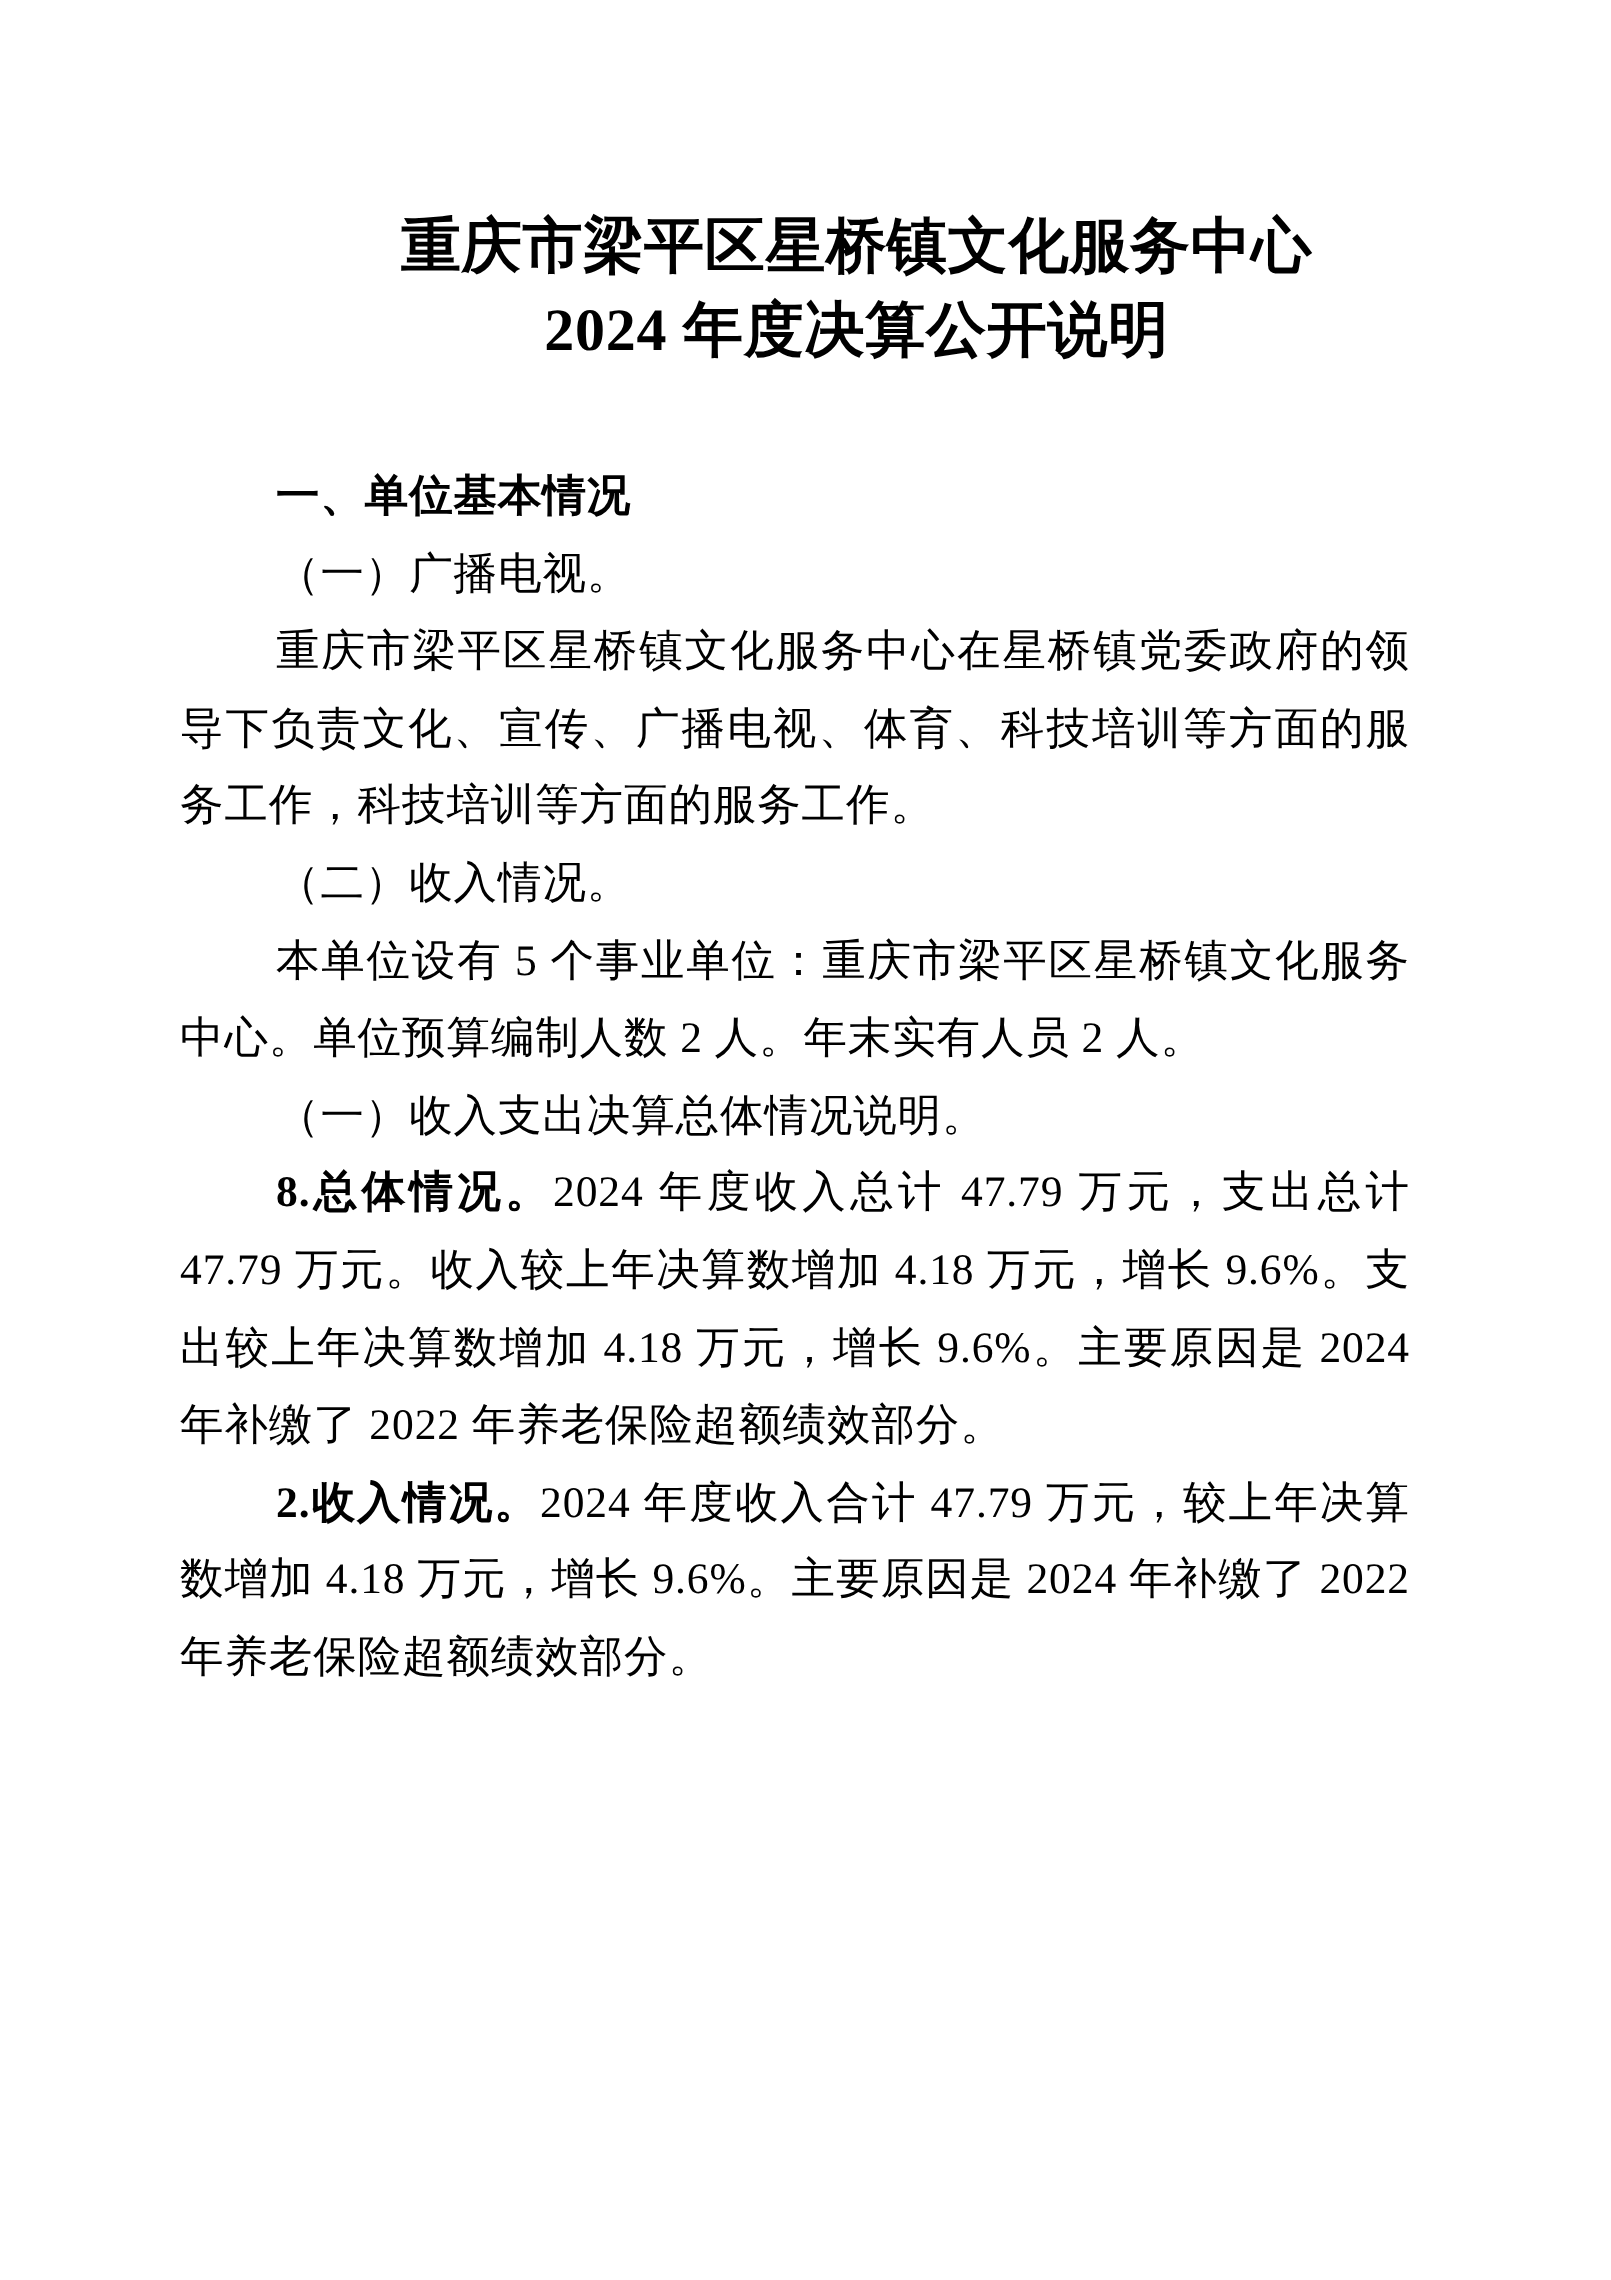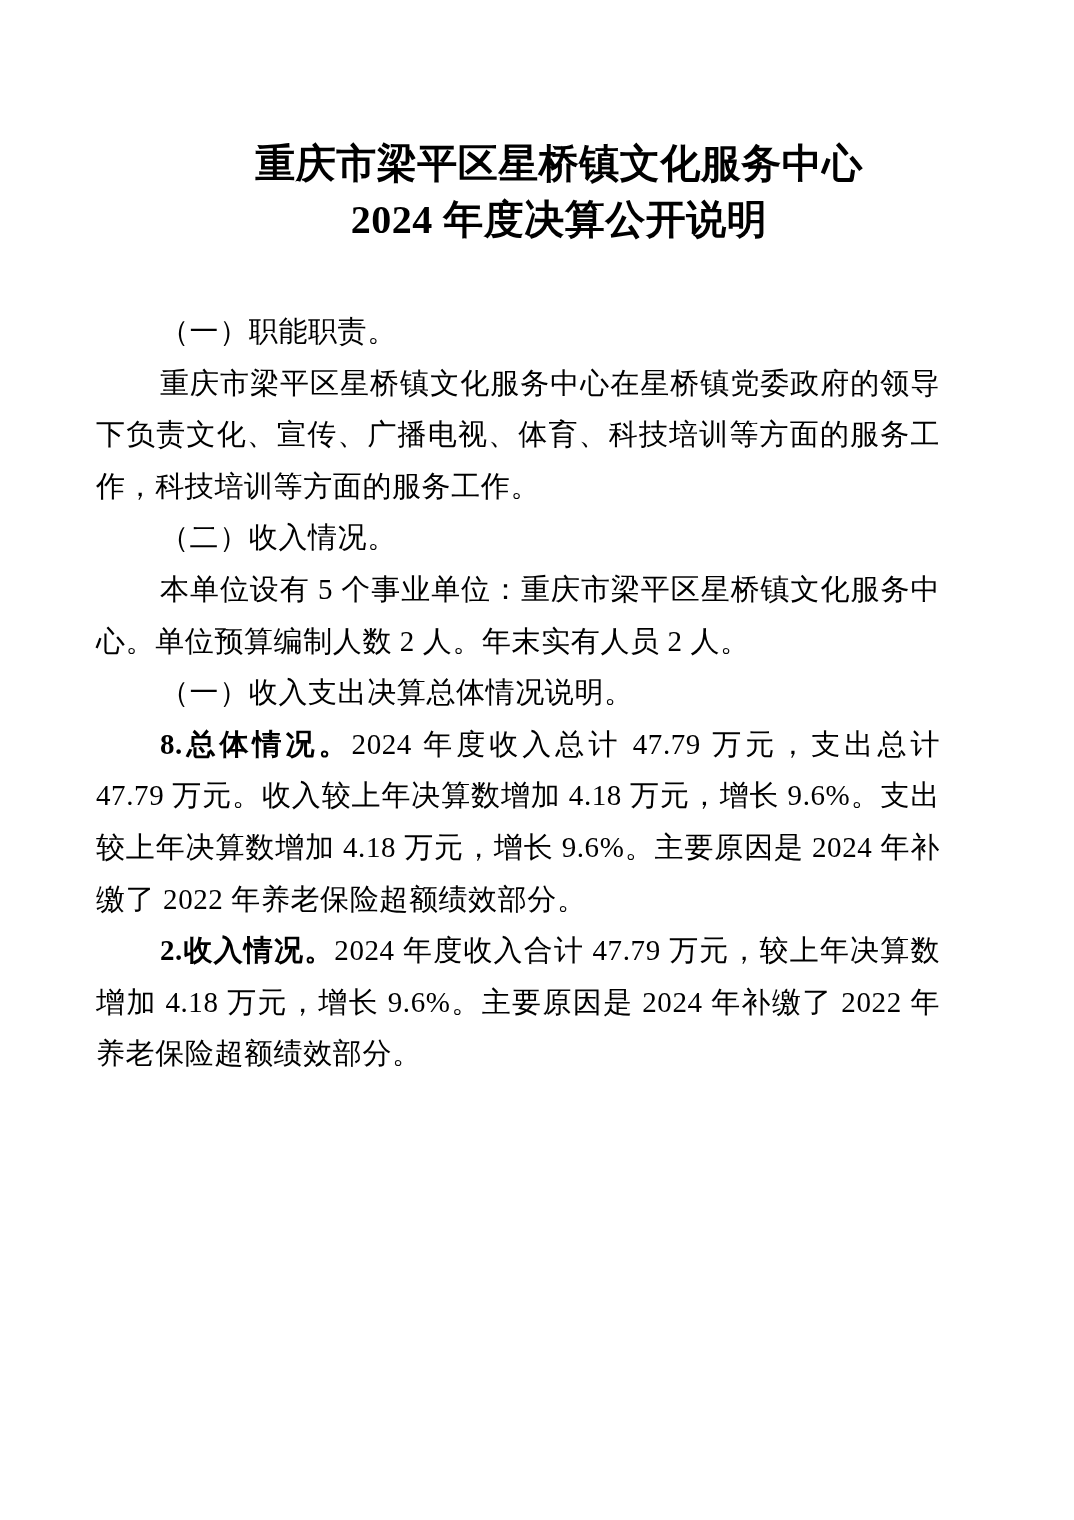--- a/index.html
+++ b/index.html
@@ -7,21 +7,21 @@
     padding: 0;
     background: #ffffff;
   }
   .page {
     position: relative;
     width: 1074px;
     height: 1520px;
     background: #ffffff;
     color: #000000;
     box-sizing: border-box;
-    padding: 136px 134px 0 96px;
+    padding: 136px 134px 0 120px;
     overflow: hidden;
     font-family: "Liberation Serif", "DejaVu Serif", serif;
   }
   .title-block {
     text-align: center;
     padding-left: 82px;          
     font-weight: bold;
     font-size: 40px;
     line-height: 56px;
     letter-spacing: 0.5px;
@@ -53,22 +53,23 @@
 
 <div class="page">
 
   <header class="title-block">
     <div>重庆市梁平区星桥镇文化服务中心</div>
     <div>2024 年度决算公开说明</div>
   </header>
 
   <main class="content">
 
+    <p class="h1">一、单位基本情况</p>
 
-    <p class="h2">（一）职能职责。</p>
+    <p class="h2">（一）广播电视。</p>
 
     <p>重庆市梁平区星桥镇文化服务中心在星桥镇党委政府的领导下负责文化、宣传、广播电视、体育、科技培训等方面的服务工作，科技培训等方面的服务工作。</p>
 
     <p class="h2">（二）收入情况。</p>
 
     <p>本单位设有 5 个事业单位：重庆市梁平区星桥镇文化服务中心。单位预算编制人数 2 人。年末实有人员 2 人。</p>
 
 
     <p class="h2">（一）收入支出决算总体情况说明。</p>
 

